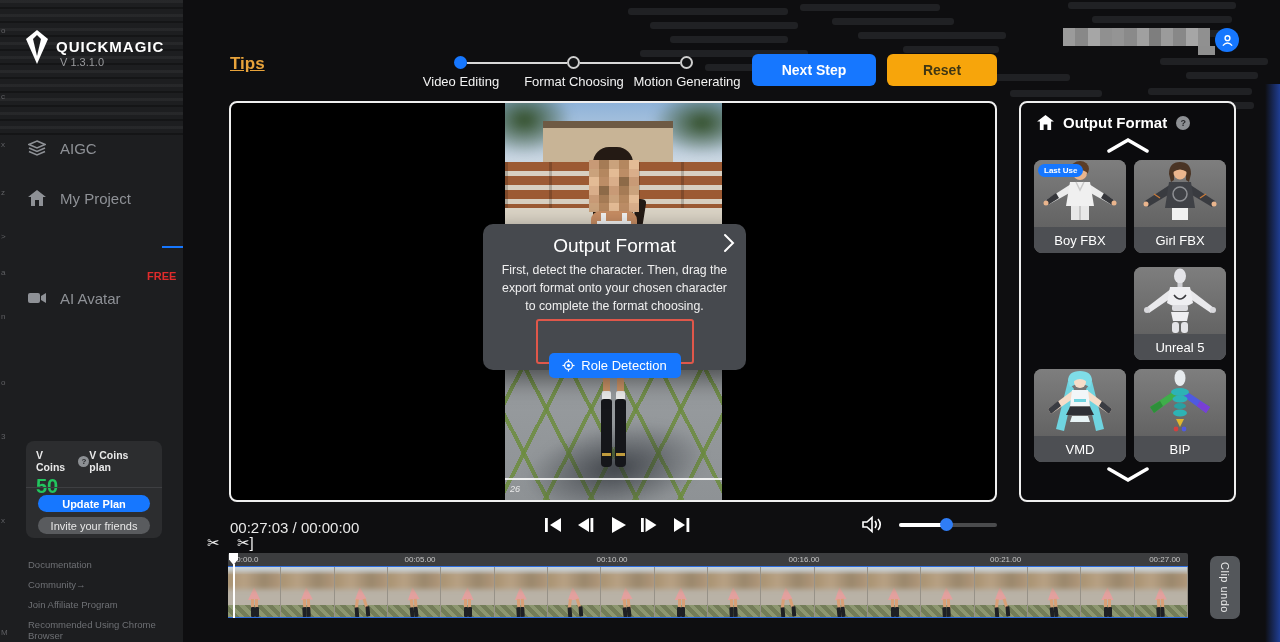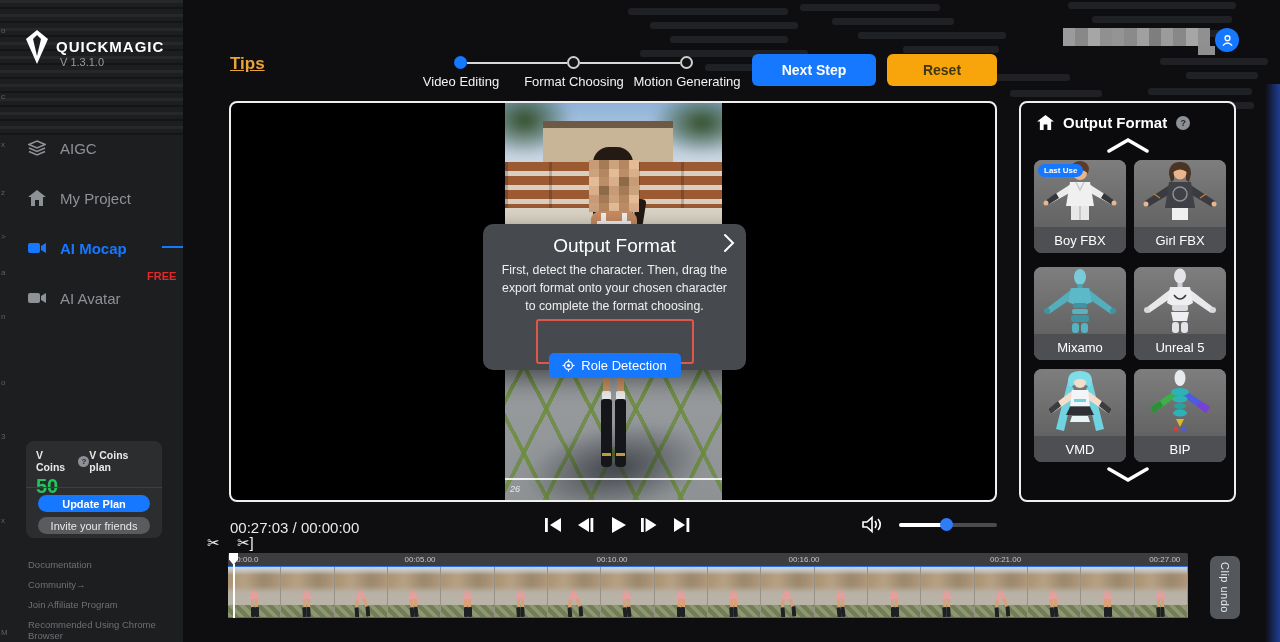--- a/index.html
+++ b/index.html
@@ -196,27 +196,20 @@
       </svg>
       <span class="nav-label">My Project</span>
     </div>
     <div class="nav-item" style="top:133px">
       <svg class="nav-ic" viewBox="0 0 18 16" fill="none" stroke="#8e9196" stroke-width="1.6">
         <polygon points="9,1 17,4.5 9,8 1,4.5"></polygon>
           <polyline points="1,8 9,11.5 17,8"></polyline>
           <polyline points="1,11.5 9,15 17,11.5"></polyline>
       </svg>
       <span class="nav-label">AIGC</span>
-    </div>
-    <div class="nav-item active" style="top:233px">
-      <svg class="nav-ic" viewBox="0 0 18 14" fill="#1677ff">
-        <rect x="0" y="2" width="12" height="10" rx="2"></rect>
-          <polygon points="13,5 18,2 18,12 13,9"></polygon>
-      </svg>
-      <span class="nav-label">AI Mocap</span>
     </div>
     <div class="active-dash"></div>
     <span class="free-badge">FREE</span>
     <div class="nav-item" style="top:283px">
       <svg class="nav-ic" viewBox="0 0 18 14" fill="#8e9196">
         <rect x="0" y="2" width="12" height="10" rx="2"></rect>
           <polygon points="13,5 18,2 18,12 13,9"></polygon>
       </svg>
       <span class="nav-label">AI Avatar</span>
     </div>
@@ -408,39 +401,20 @@
           <circle cx="12" cy="44" r="2.5" fill="#eab58d"></circle>
             <circle cx="80" cy="44" r="2.5" fill="#eab58d"></circle>
           <path d="M35 22 h22 l4 26 h-30 z" fill="#3f4146"></path>
           <circle cx="46" cy="34" r="7" fill="none" stroke="#8e9094" stroke-width="1.5"></circle>
           <rect x="38" y="48" width="16" height="12" fill="#f0f0f0"></rect>
         </svg>
       </div>
       <div class="fc-label">Girl FBX</div>
     </div>
 
-    <div class="fcard col1 row2">
-      <div class="fc-img">
-        <svg width="92" height="67" viewBox="0 0 92 67">
-          <ellipse cx="46" cy="10" rx="6" ry="8" fill="#79cbd8"></ellipse>
-          <rect x="43.5" y="17" width="5" height="4" fill="#4da4b4"></rect>
-          <polygon points="38,22 12,42 15,47 40,30" fill="#54aebc"></polygon>
-          <polygon points="54,22 80,42 77,47 52,30" fill="#54aebc"></polygon>
-          <circle cx="13" cy="44" r="3" fill="#3f93a3"></circle>
-            <circle cx="79" cy="44" r="3" fill="#3f93a3"></circle>
-          <path d="M37 21 h18 l3 14 q-12,7 -24,0 z" fill="#5cb9c8"></path>
-          <rect x="39" y="36" width="14" height="5" rx="2" fill="#3f93a3"></rect>
-          <rect x="38" y="42" width="16" height="5" rx="2" fill="#57b3c2"></rect>
-          <rect x="37" y="48" width="18" height="7" rx="3" fill="#3f93a3"></rect>
-          <rect x="38" y="56" width="7" height="10" rx="3" fill="#57b3c2"></rect>
-          <rect x="47" y="56" width="7" height="10" rx="3" fill="#57b3c2"></rect>
-        </svg>
-      </div>
-      <div class="fc-label">Mixamo</div>
-    </div>
 
     <div class="fcard col2 row2">
       <div class="fc-img">
         <svg width="92" height="67" viewBox="0 0 92 67">
           <ellipse cx="46" cy="9" rx="6" ry="7.5" fill="#e4e4e8"></ellipse>
           <rect x="43.5" y="16" width="5" height="4" fill="#cfcfd4"></rect>
           <polygon points="38,21 12,41 15,46 40,29" fill="#e9e9ec"></polygon>
           <polygon points="54,21 80,41 77,46 52,29" fill="#e9e9ec"></polygon>
           <circle cx="13" cy="43" r="3" fill="#d8d8dc"></circle>
             <circle cx="79" cy="43" r="3" fill="#d8d8dc"></circle>

